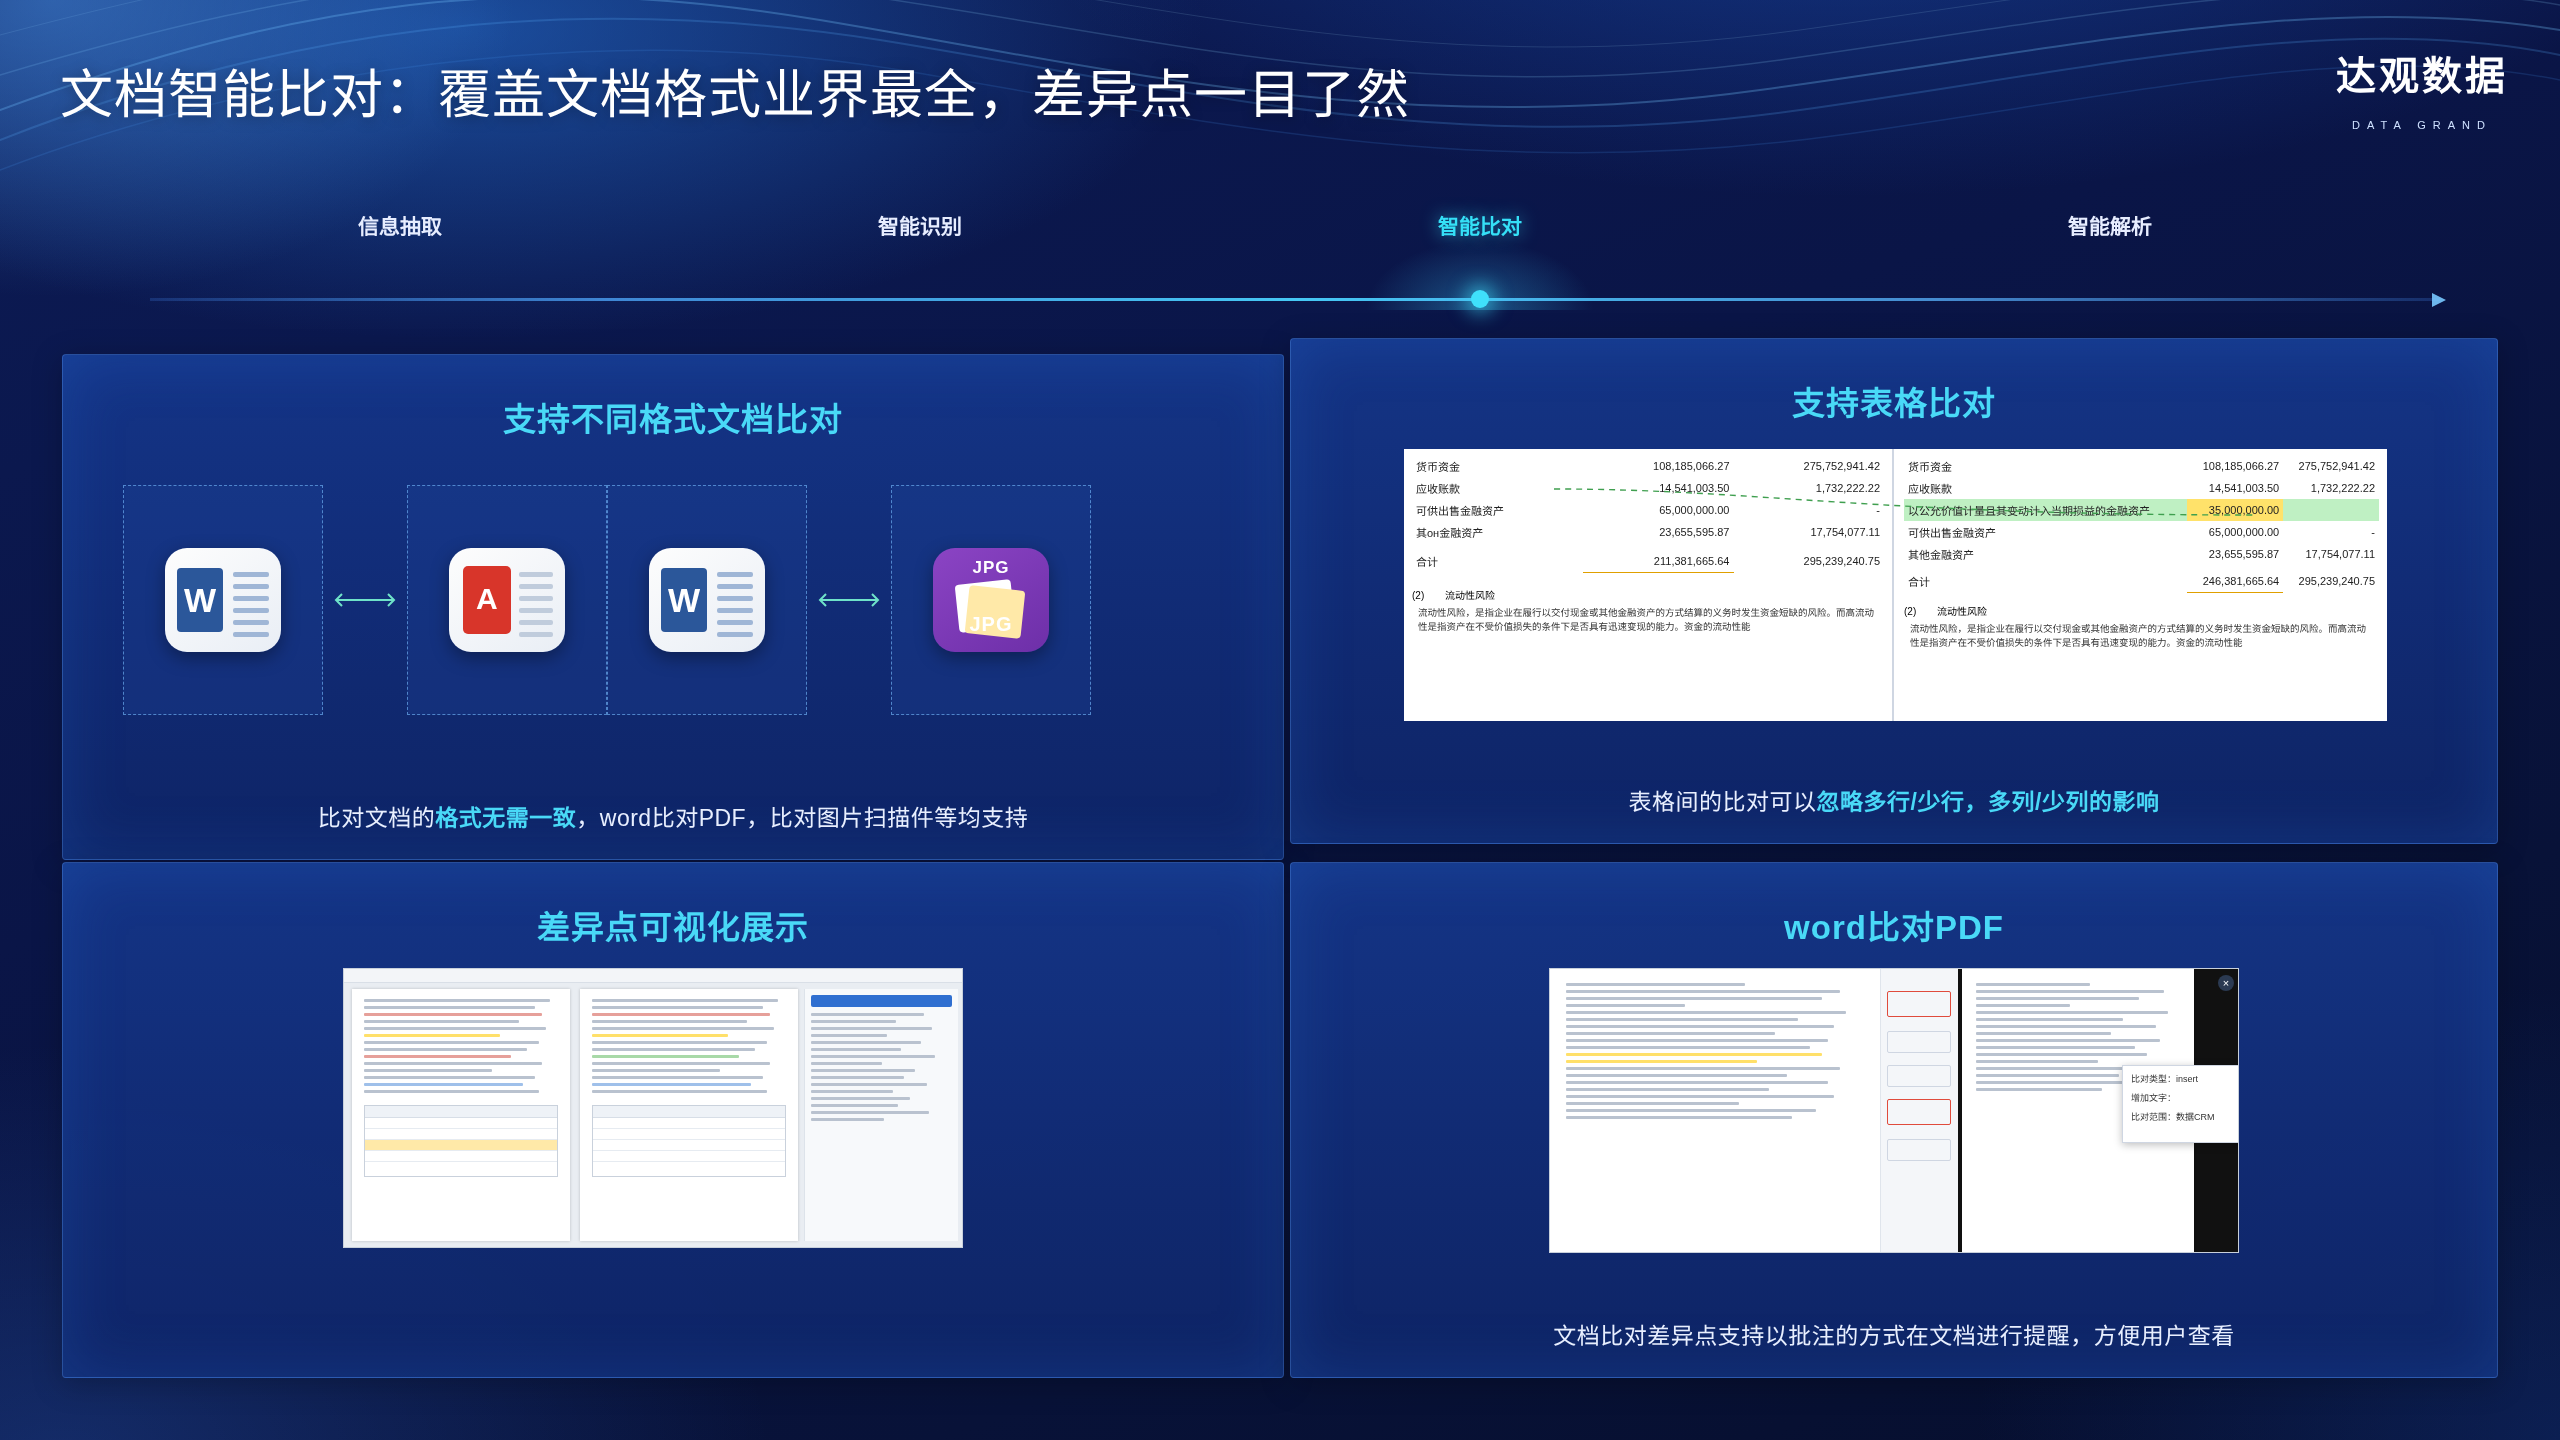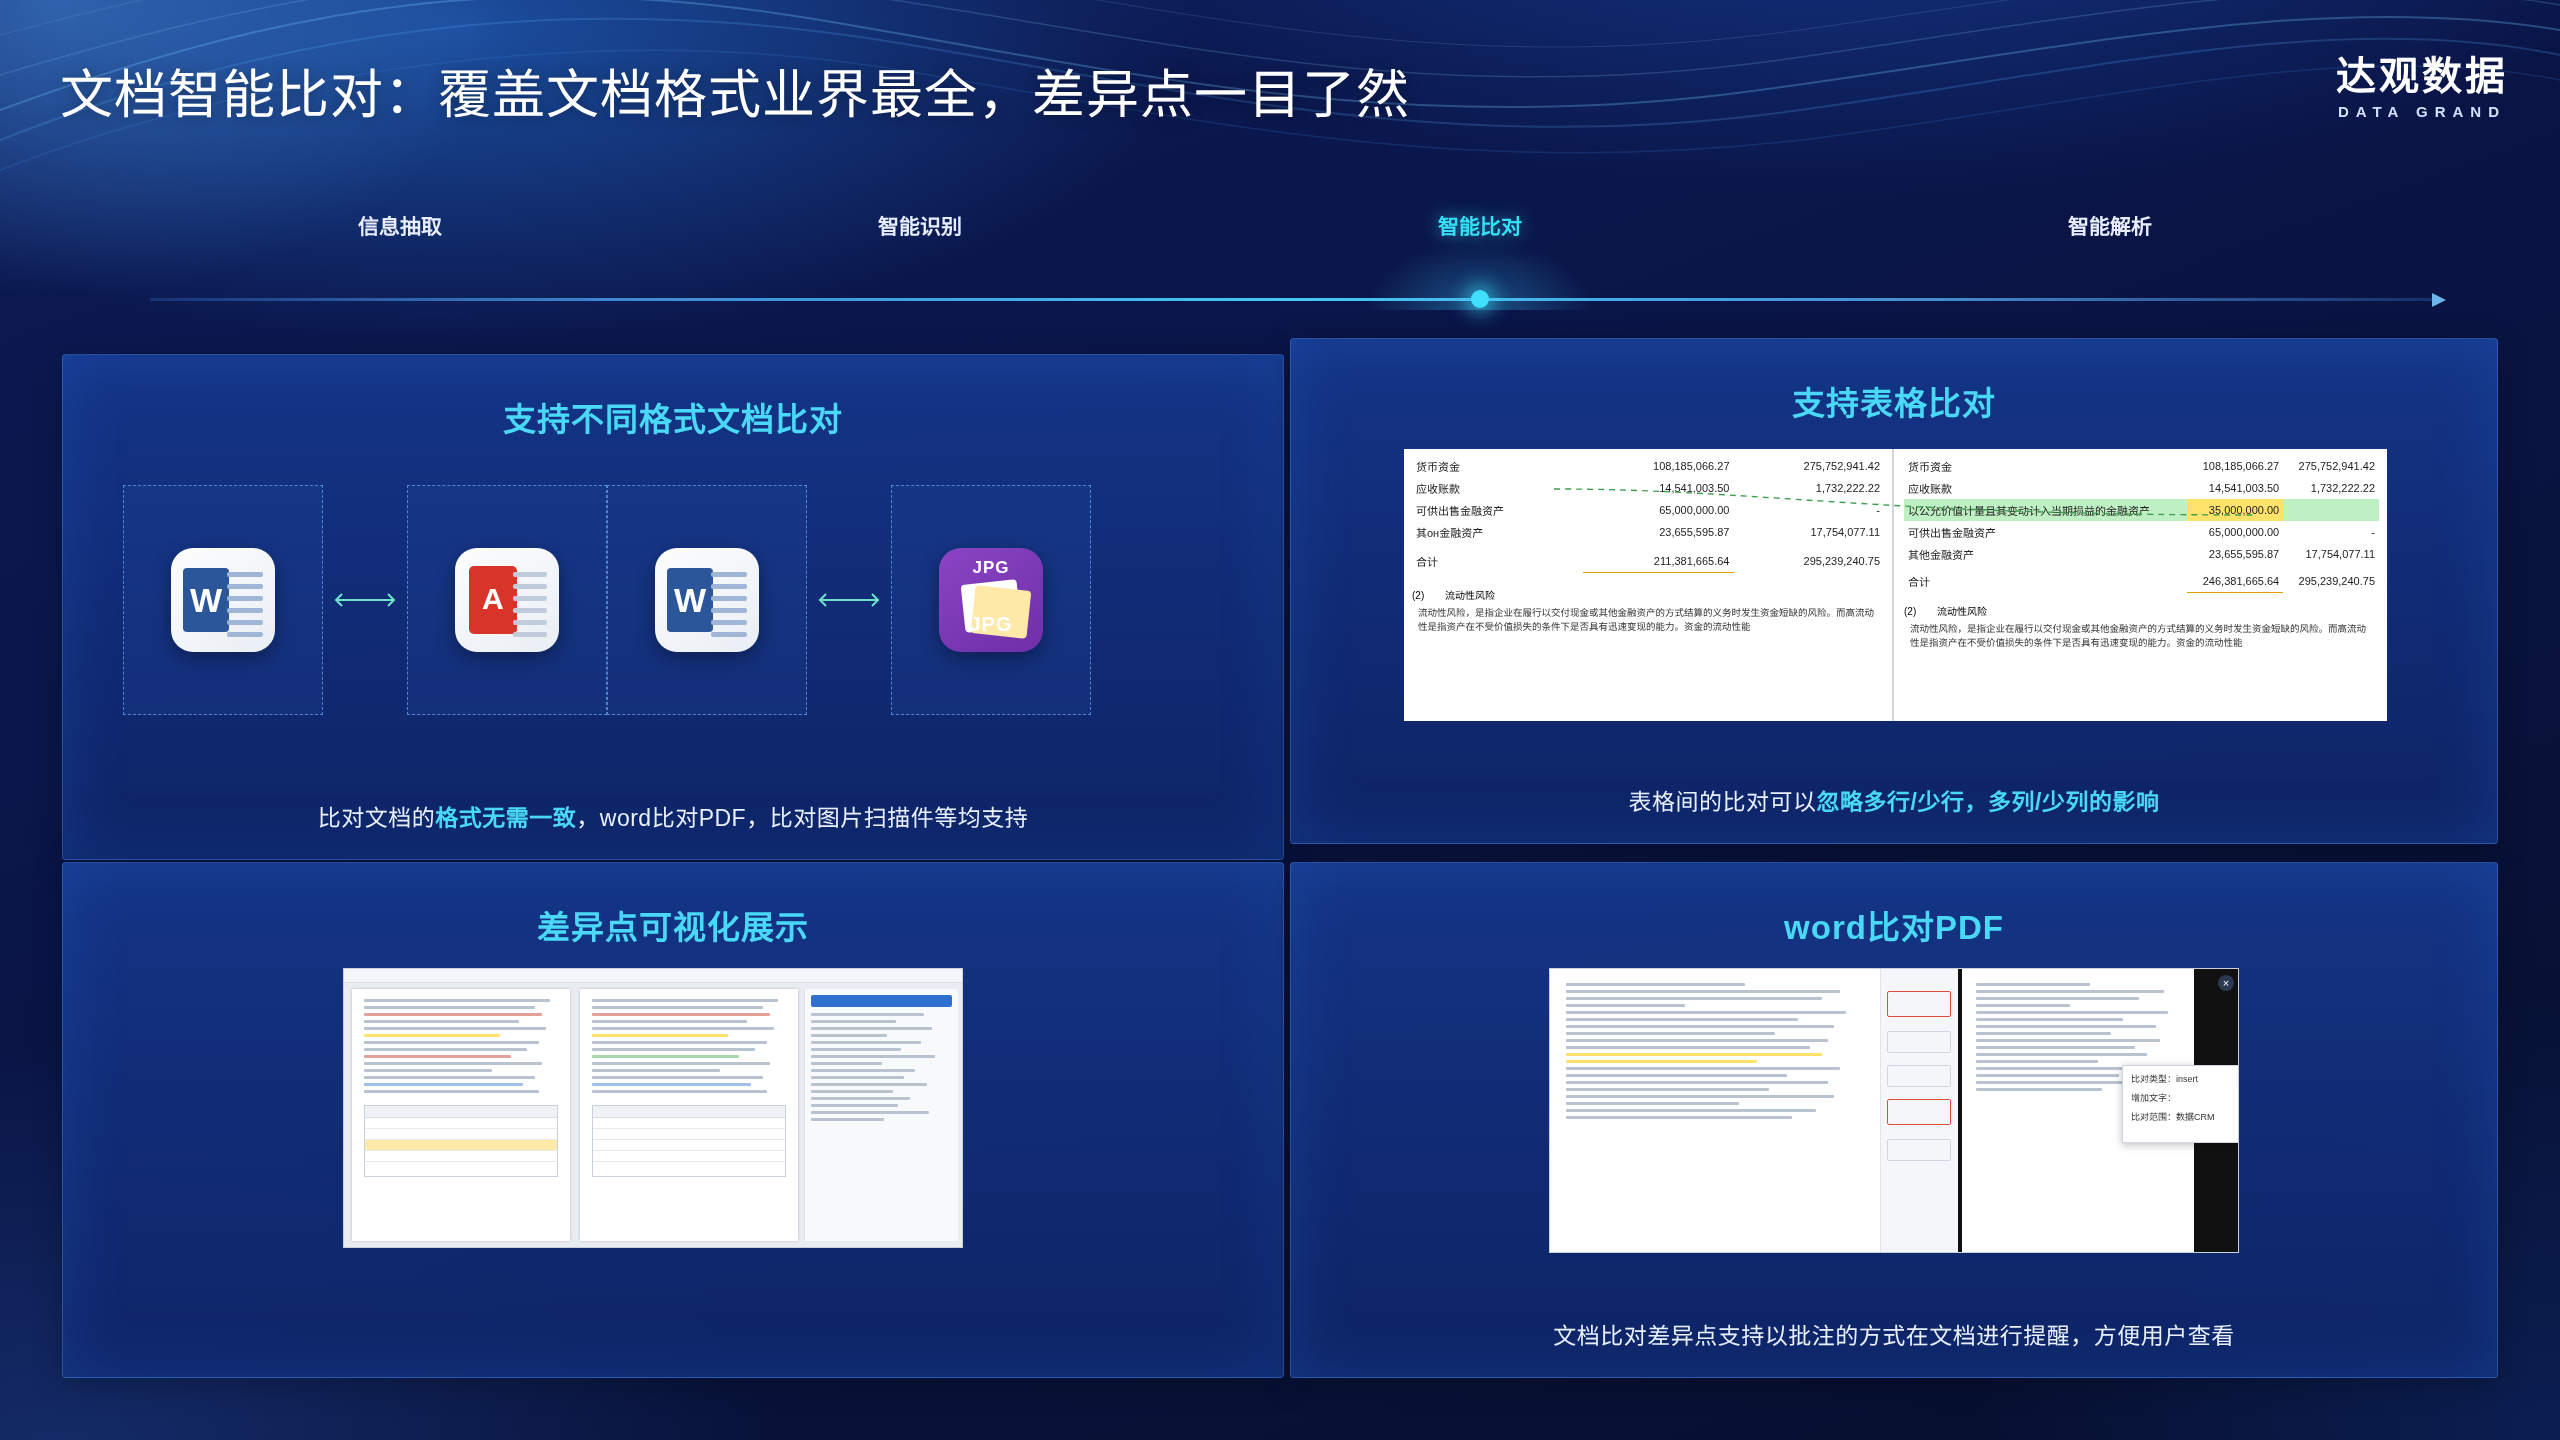--- a/index.html
+++ b/index.html
@@ -42,21 +42,21 @@
     font-weight: 400;
     text-shadow: 0 2px 14px rgba(0,0,0,0.35);
     white-space: nowrap;
   }
   
   .logo {
     position: absolute; right: 52px; top: 55px; text-align: center;
     color: #fff;
   }
   .logo .cn { font-size: 40px; letter-spacing: 3px; font-weight: 700; line-height: 1.05; }
-  .logo .en { font-size: 15px; letter-spacing: 7px; color: #cfe1ff; margin-top: 6px; font-weight: bold; }
+  .logo .en { font-size: 11px; letter-spacing: 7px; color: #cfe1ff; margin-top: 22px; }
 
   
   .steps {
     position: absolute; left: 150px; top: 210px; width: 2290px; height: 90px;
   }
   .step-label {
     position: absolute; top: 0; font-size: 21px; color: #e7edff; font-weight: 700;
     transform: translateX(-50%); white-space: nowrap;
   }
   .step-label.active { color: #35e0f7; text-shadow: 0 0 18px rgba(53,224,247,0.6); }
@@ -101,21 +101,21 @@
   
   .files { position: absolute; left: 60px; top: 115px; width: 1100px; height: 260px; display: flex; align-items: center; }
   .file-box {
     width: 200px; height: 230px; border: 1px dashed rgba(120,190,255,0.6);
     display: flex; align-items: center; justify-content: center;
     background: rgba(30,70,160,0.25);
   }
   .arrow { width: 84px; display: flex; align-items: center; justify-content: center; }
   .arrow svg { width: 74px; height: 22px; }
 
-  .doc-icon { width: 104px; height: 104px; border-radius: 22px; position: relative; box-shadow: 0 6px 18px rgba(0,0,0,0.35); }
+  .doc-icon { width: 116px; height: 104px; border-radius: 22px; position: relative; box-shadow: 0 6px 18px rgba(0,0,0,0.35); }
   .doc-icon.word { background: linear-gradient(145deg,#fdfdfd,#e9eef5); }
   .doc-icon.pdf { background: linear-gradient(145deg,#fdfdfd,#e9eef5); }
   .doc-icon.jpg { background: linear-gradient(145deg,#8b44c4,#6d2fa8); }
   .wicon { position: absolute; left: 12px; top: 20px; width: 46px; height: 64px; background: #2b579a; border-radius: 4px; color: #fff; font-size: 34px; font-weight: 700; display: flex; align-items: center; justify-content: center; }
   .wlines { position: absolute; right: 12px; top: 24px; width: 36px; height: 56px; }
   .wlines i { display: block; height: 5px; background: #9fb6d6; margin-bottom: 7px; border-radius: 2px; }
   .picon { position: absolute; left: 14px; top: 18px; width: 48px; height: 68px; background: #d8352a; border-radius: 5px; }
   .picon::after { content: "A"; position: absolute; left: 13px; top: 16px; color: #fff; font-size: 30px; font-weight: 700; }
   .plines { position: absolute; right: 12px; top: 24px; width: 34px; height: 56px; }
   .plines i { display: block; height: 5px; background: #c0ccdc; margin-bottom: 7px; border-radius: 2px; }

